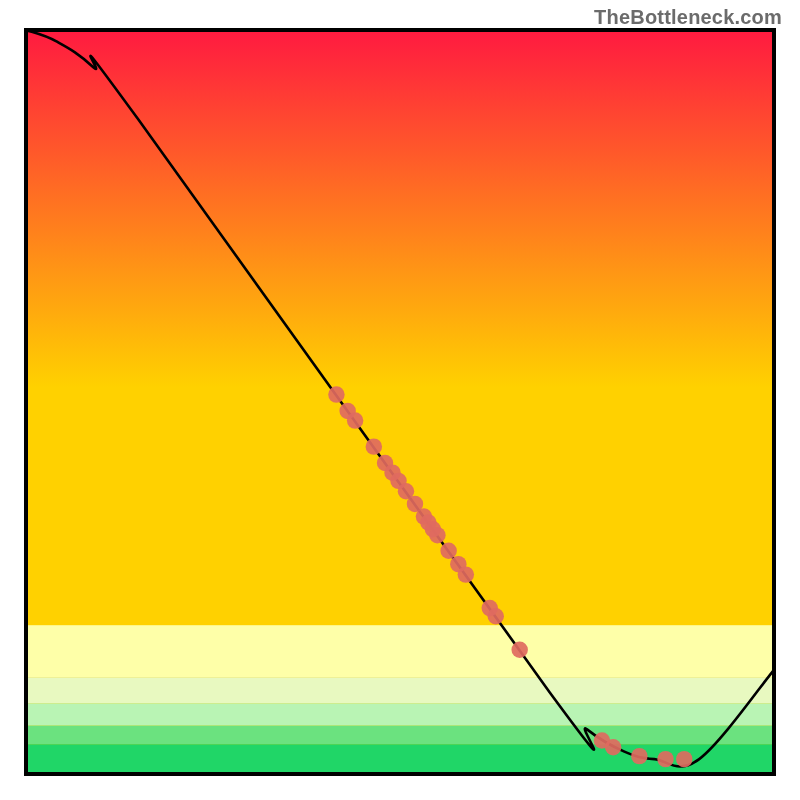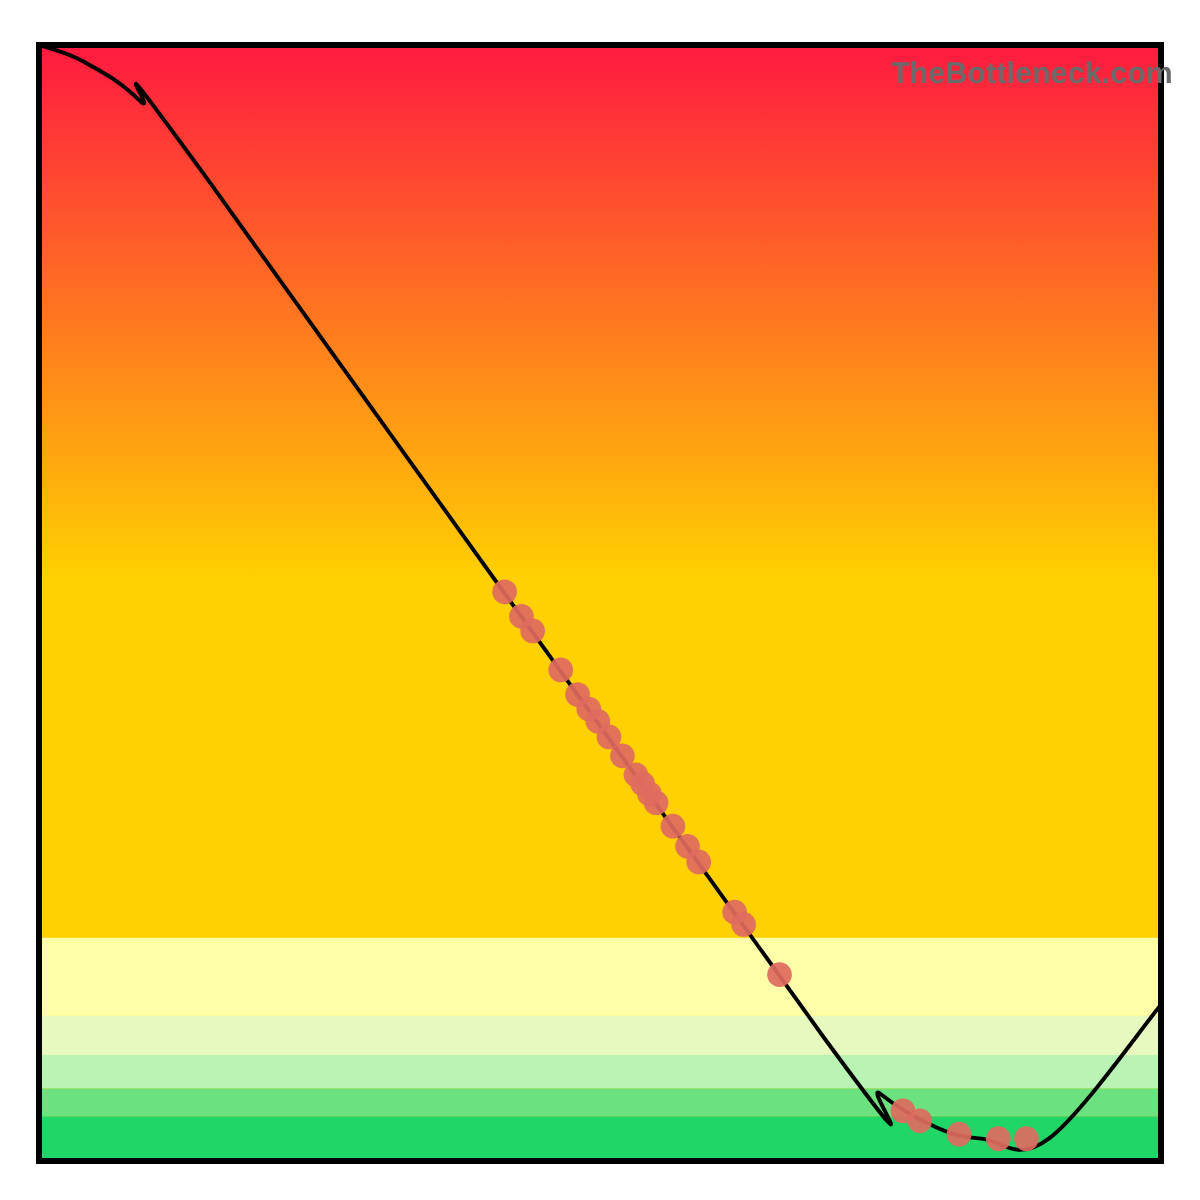--- a/index.html
+++ b/index.html
@@ -21,21 +21,20 @@
   }
   .watermark {
     position: absolute;
     top: 6px;
     right: 18px;
     font-size: 20px;
     font-weight: 600;
     color: #6b6b6b;
     letter-spacing: 0.2px;
     user-select: none;
-    margin-top: 32px;
   }
 </style>
 </head>
 <body>
 
 <div class="stage">
   <svg id="chart-svg" width="800" height="800" viewBox="0 0 800 800">
     <defs>
       <linearGradient id="bg-grad" x1="0" y1="0" x2="0" y2="1">
 

